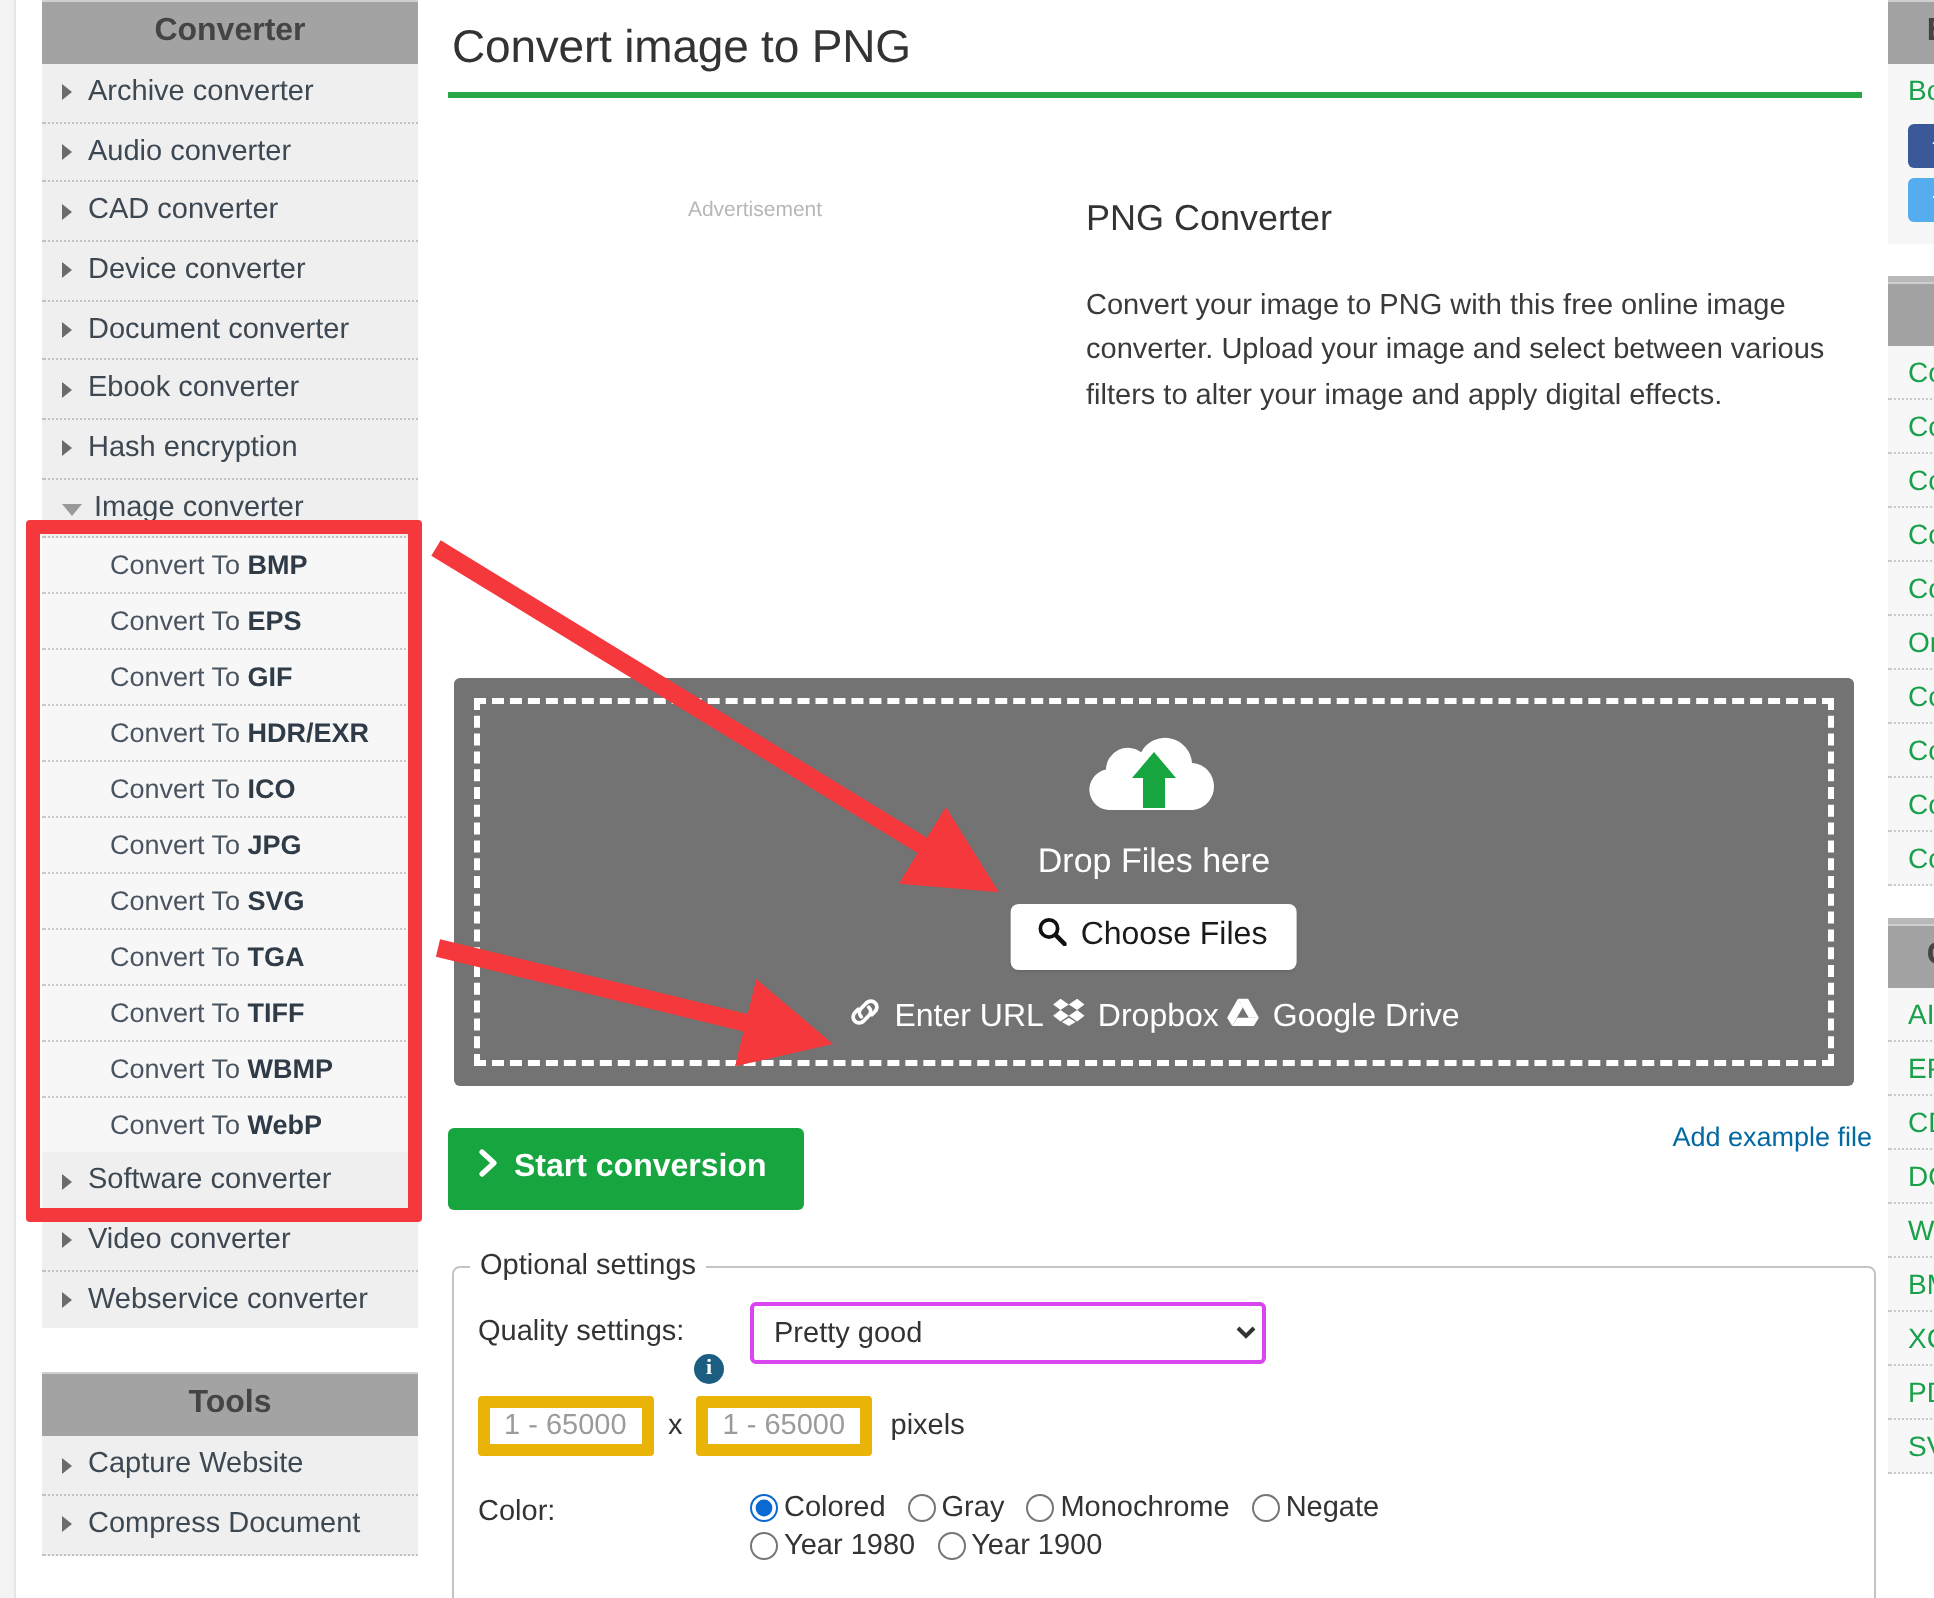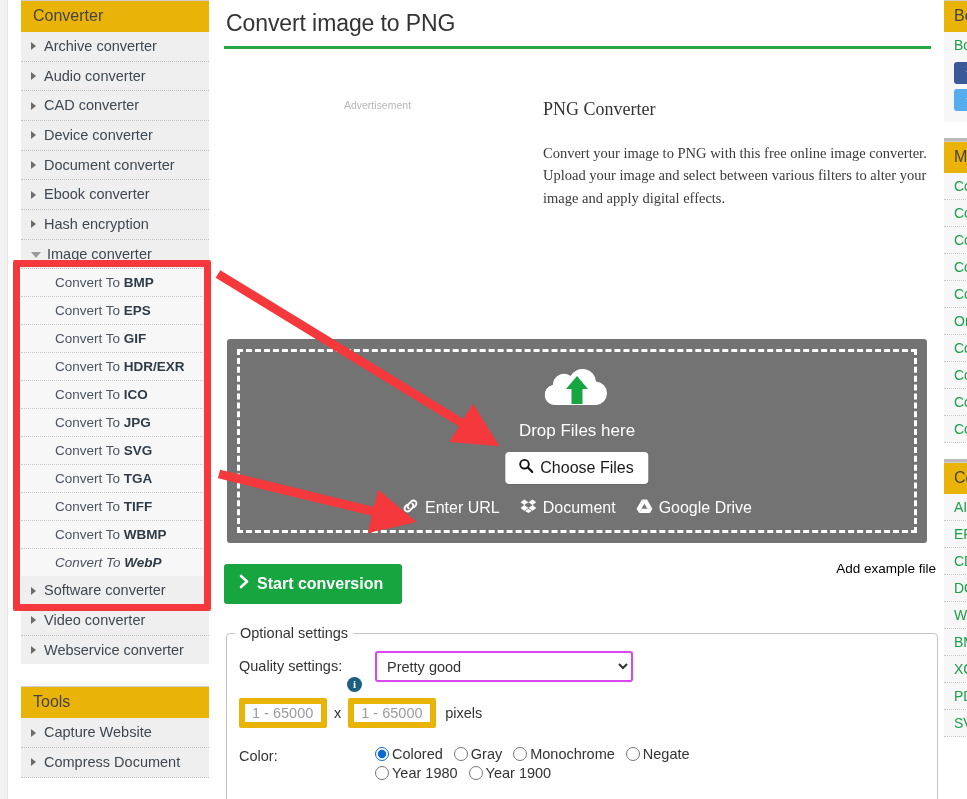--- a/index.html
+++ b/index.html
@@ -18,26 +18,27 @@
   .page-gutter {
     position: absolute; left: 0; top: 0; width: 8px; height: 799px;
     background: #f3f3f3; border-right: 1px solid #e6e6e6;
   }
 
   
   .left-col {
     position: absolute; left: 21px; top: 0; width: 188px;
   }
   .panel-head {
-    background: #eab308;
+    background: #a3a3a3;
     color: #444;
     font-size: 16px;
-    font-weight: normal;
+    font-weight: bold;
     padding: 6px 12px 7px 12px;
     border-top: 1px solid #cfcfcf;
+    text-align: center;
   }
   .nav-item {
     border-bottom: 1px dotted #c2c2c2;
     background: #efefef;
     padding: 6px 6px 6px 10px;
     font-size: 14.5px;
     color: #3d4852;
     display: flex;
     align-items: center;
     line-height: 1.15;
@@ -61,21 +62,21 @@
     position: relative; top: 1px;
   }
   .sub-item {
     background: #f7f7f7;
     border-bottom: 1px dotted #c9c9c9;
     padding: 6px 6px 6px 34px;
     font-size: 13.5px;
     color: #4a5561;
   }
   .sub-item b { color: #2f3b47; font-weight: bold; }
-  .sub-item.last { border-bottom: none; font-style: italic; }
+  .sub-item.last { border-bottom: none; }
 
   .tools-gap { height: 22px; }
 
   
   .redbox {
     position: absolute;
     left: 13px; top: 260px;
     width: 198px; height: 351px;
     border: 7px solid #f4383c;
     border-radius: 2px;
@@ -96,21 +97,21 @@
     letter-spacing: -0.1px;
   }
   .title-rule { height: 3px; background: #28a745; width: 707px; }
 
   .intro-row { display: flex; margin-top: 2px; }
   .ad-slot { width: 307px; position: relative; height: 272px; }
   .ad-label {
     position: absolute; top: 48px; left: 0; width: 307px;
     text-align: center; font-size: 10.5px; color: #b7b7b7;
   }
-  .intro-text { width: 400px; padding-left: 12px; padding-top: 48px; font-family: Liberation Serif, serif; }
+  .intro-text { width: 400px; padding-left: 12px; padding-top: 48px; }
   .intro-h2 { font-size: 18px; color: #333; margin: 0 0 22px 0; font-weight: normal; }
   .intro-p { font-size: 14.5px; line-height: 1.55; color: #3a3a3a; margin: 0; }
 
   
   .dropzone {
     position: absolute; left: 227px; top: 339px;
     width: 700px; height: 204px;
     background: #737373;
     border-radius: 3px;
   }
@@ -128,39 +129,39 @@
     background: #fff; color: #1a1a1a;
     border-radius: 4px;
     padding: 6px 15px 7px 13px;
     font-size: 16px;
     display: flex; align-items: center; gap: 7px;
     white-space: nowrap;
     box-shadow: 0 1px 1px rgba(0,0,0,.08);
   }
   .src-row {
     position: absolute; left: 0; right: 0; top: 159px;
-    display: flex; justify-content: center; align-items: center; gap: 20px;
+    display: flex; justify-content: center; align-items: center; gap: 4px;
     color: #fff; font-size: 16px;
   }
   .src-item { display: flex; align-items: center; gap: 6px; white-space: nowrap; }
 
   
   .start-btn {
     position: absolute; left: 224px; top: 564px;
     background: #16a53f; color: #fff;
     font-size: 16px; font-weight: bold;
     padding: 10px 19px 11px 15px;
     border: none; border-radius: 3px;
     display: flex; align-items: center; gap: 7px;
     cursor: pointer;
     font-family: "Liberation Sans", sans-serif;
   }
   .example-link {
     position: absolute; right: 31px; top: 561px;
-    font-size: 13.5px; color: #000000; text-decoration: none;
+    font-size: 13.5px; color: #0369a1; text-decoration: none;
   }
 
   
   .optset {
     position: absolute; left: 224px; top: 625px;
     width: 712px; height: 180px;
     border: 1px solid #c4c4c4;
     border-radius: 4px;
     padding: 0;
   }
@@ -360,21 +361,21 @@
       <a class="src-item" style="color:#fff;text-decoration:none">
         <span>
           <svg width="17" height="16" viewBox="0 0 18 16" aria-hidden="true">
             <polygon points="4.5,1 0.6,4 4.5,7 8.9,4" fill="#fff"></polygon>
             <polygon points="13.3,1 17.2,4 13.3,7 8.9,4" fill="#fff"></polygon>
             <polygon points="4.5,13 0.6,10 4.5,7 8.9,10" fill="#fff"></polygon>
             <polygon points="13.3,13 17.2,10 13.3,7 8.9,10" fill="#fff"></polygon>
             <polygon points="8.9,11 5.3,13.3 8.9,15.4 12.5,13.3" fill="#fff"></polygon>
           </svg>
         </span>
-        <span>Document</span>
+        <span>Dropbox</span>
       </a>
       <a class="src-item" style="color:#fff;text-decoration:none">
         <span>
           <svg width="17" height="16" viewBox="0 0 18 16" aria-hidden="true">
             <polygon points="6.3,1 11.7,1 17.4,11 12,11" fill="#fff"></polygon>
             <polygon points="6.3,1 0.6,11 3.3,15.4 9,5.4" fill="#fff"></polygon>
             <polygon points="3.3,15.4 14.7,15.4 17.4,11 6,11" fill="#fff"></polygon>
           </svg>
         </span>
         <span>Google Drive</span>

